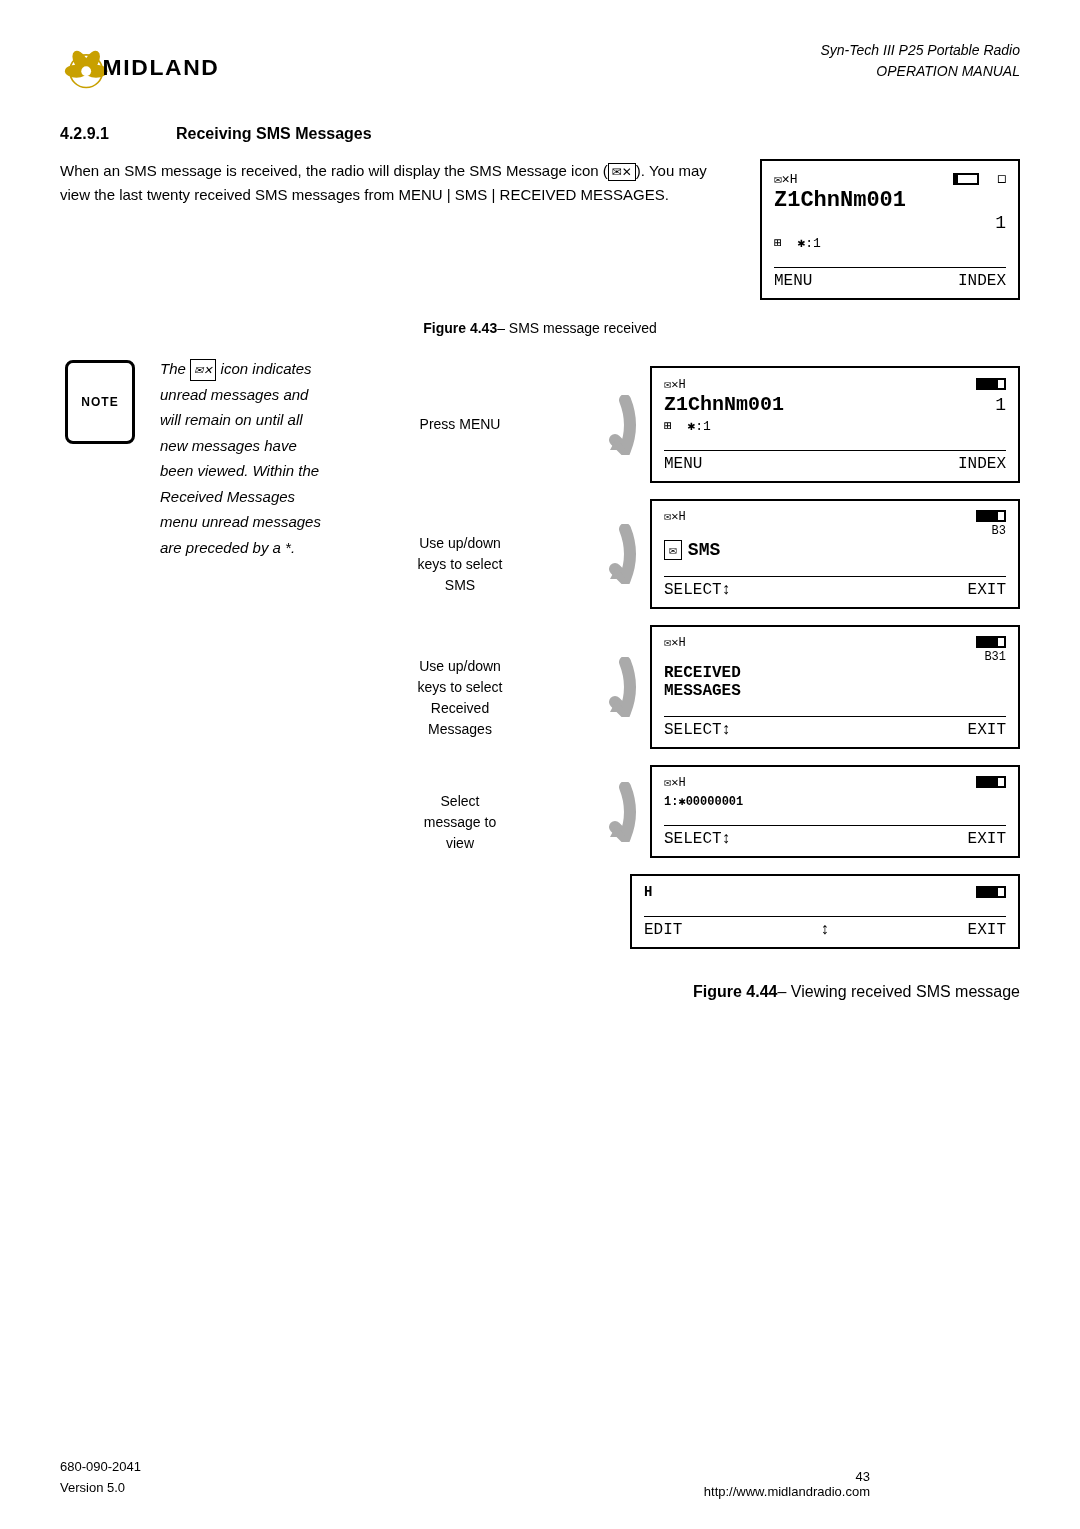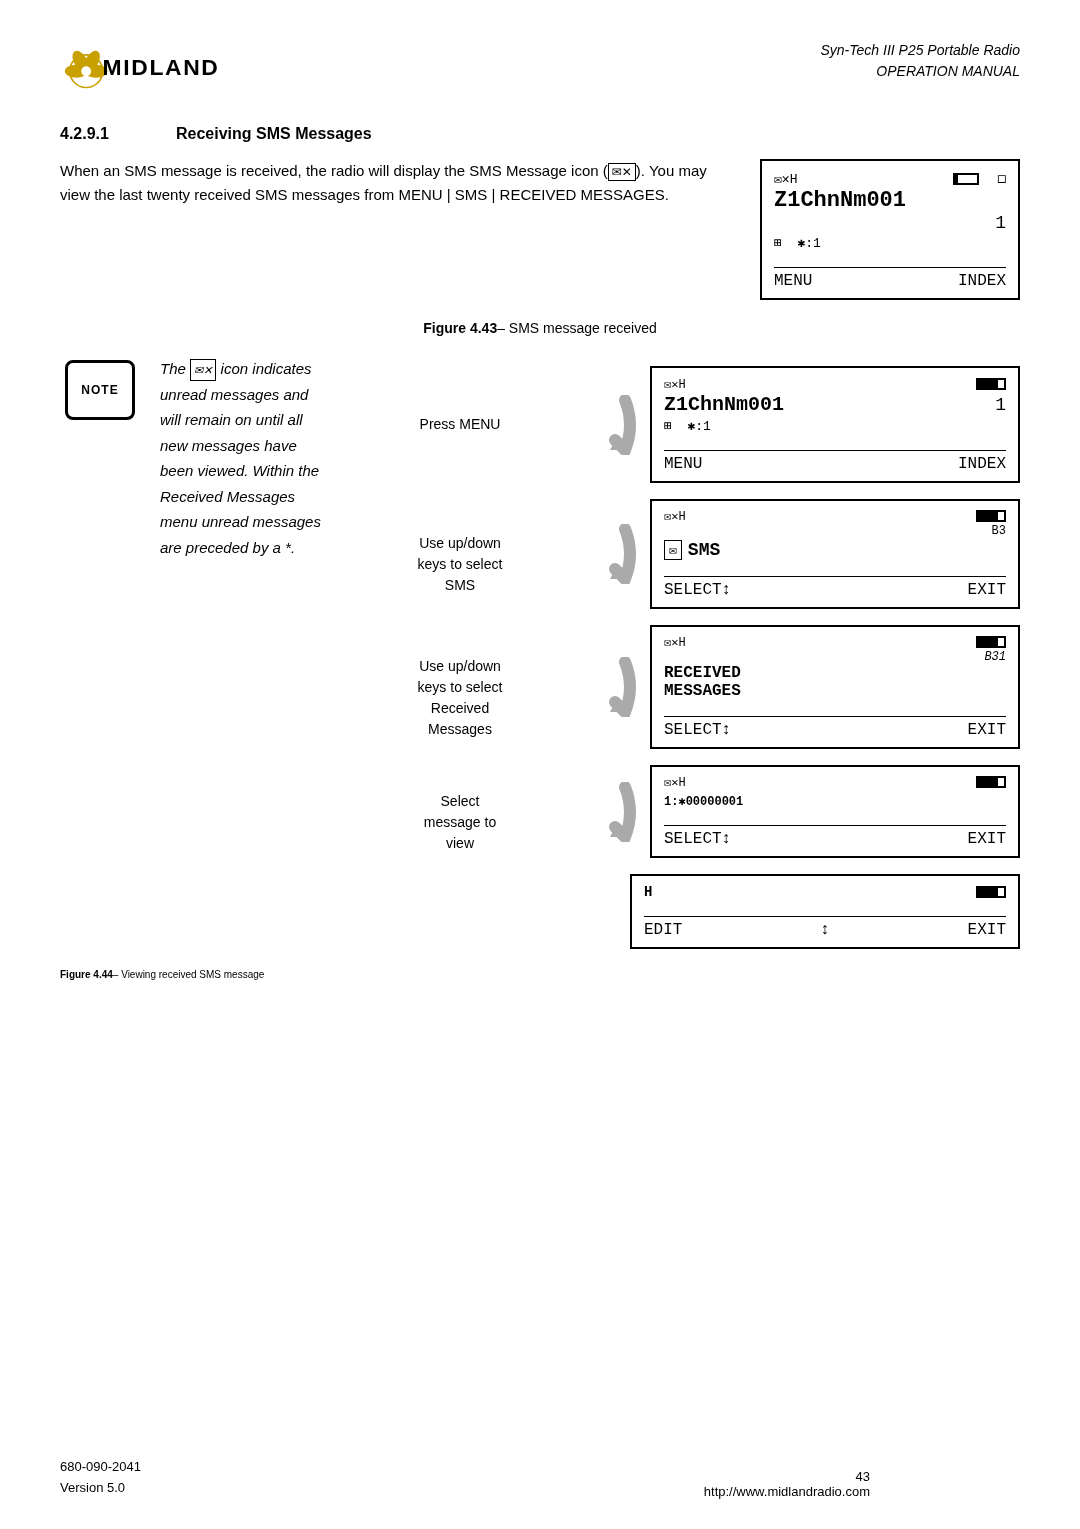--- a/index.html
+++ b/index.html
@@ -84,21 +84,21 @@
     }
     .note-icon-wrap {
       flex: 0 0 80px;
       display: flex;
       align-items: flex-start;
       justify-content: center;
       padding-top: 4px;
     }
     .note-box {
       width: 70px;
-      height: 60px;
+      height: 84px;
       border: 3px solid #000;
       border-radius: 8px;
       display: flex;
       align-items: center;
       justify-content: center;
       font-size: 12px;
       font-weight: bold;
       letter-spacing: 1px;
     }
     .note-text {
@@ -128,23 +128,23 @@
     .flow-arrow-col {
       width: 90px;
       display: flex;
       justify-content: center;
     }
     .flow-display-col {
       flex: 1;
     }
     
     .fig44-caption {
-      text-align: left;
-      font-size: 10px;
-      margin-top: 4px;
+      text-align: right;
+      font-size: 16px;
+      margin-top: 18px;
       margin-bottom: 20px;
     }
     
     .footer {
       position: absolute;
       bottom: 30px;
       left: 60px;
       right: 60px;
       display: flex;
       justify-content: space-between;
@@ -333,21 +333,21 @@
           <div class="flow-display-col">
             <div class="radio-display">
               <div class="rd-line1">
                 <span style="font-size:12px;">✉✕H</span>
                 <span style="font-size:12px;">
                   <span style="display:inline-block;width:30px;height:12px;border:2px solid #000;vertical-align:middle;">
                     <span style="display:block;width:75%;height:100%;background:#000;"></span>
                   </span>
                 </span>
               </div>
-              <div style="font-size:12px;text-align:right;font-style:italic;">B31</div>
+              <div style="font-size:12px;text-align:right;">B31</div>
               <div style="font-weight:bold;font-size:16px;">RECEIVED</div>
               <div style="font-weight:bold;font-size:16px;">MESSAGES</div>
               <div class="rd-softkeys">
                 <span>SELECT↕</span>
                 <span>EXIT</span>
               </div>
             </div>
           </div>
         </div>
 

